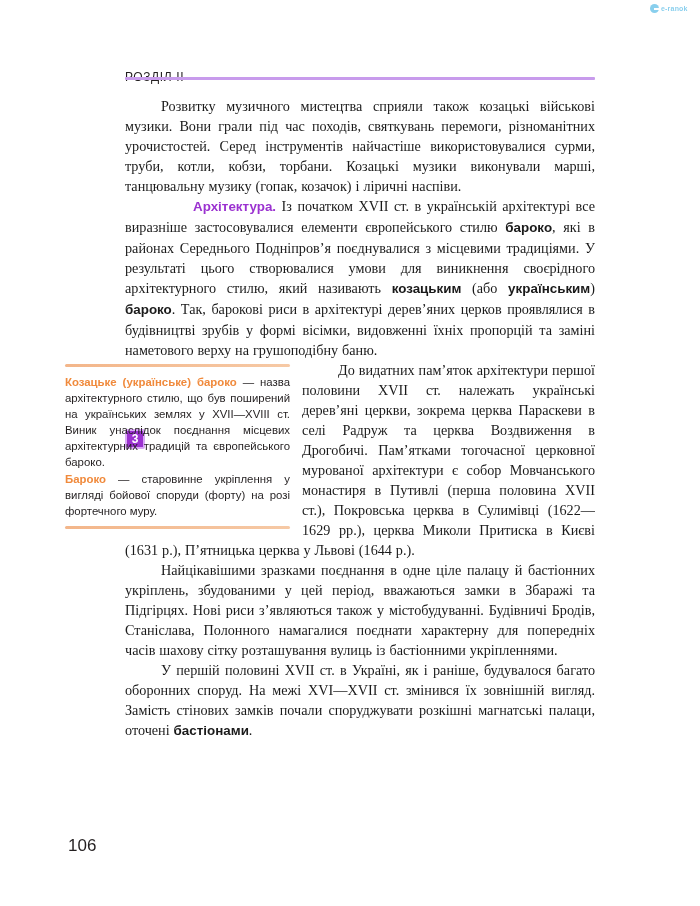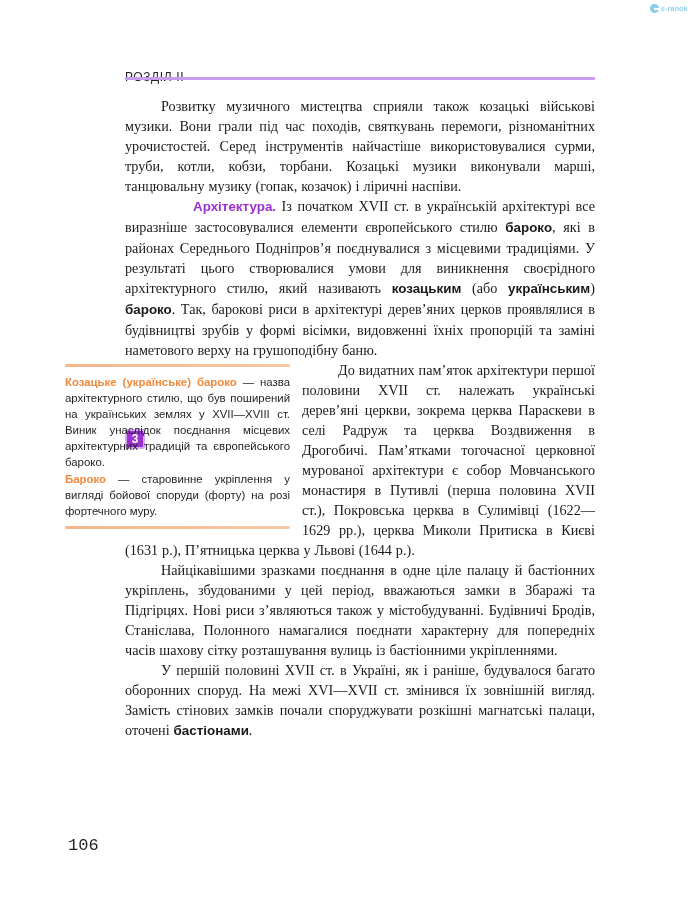--- a/index.html
+++ b/index.html
@@ -165,21 +165,21 @@
     font-family: "Liberation Sans", sans-serif;
     font-weight: bold;
     color: #f08a3c;
   }
 
   
   .folio {
     position: absolute;
     left: 68px;
     top: 836px;
-    font-family: Liberation Mono, monospace;
+    font-family: Liberation Sans, sans-serif;
     font-size: 17px;
     color: #231f20;
   }
 </style>
 </head>
 <body>
 
 <div class="page">
 
   <div class="watermark">

